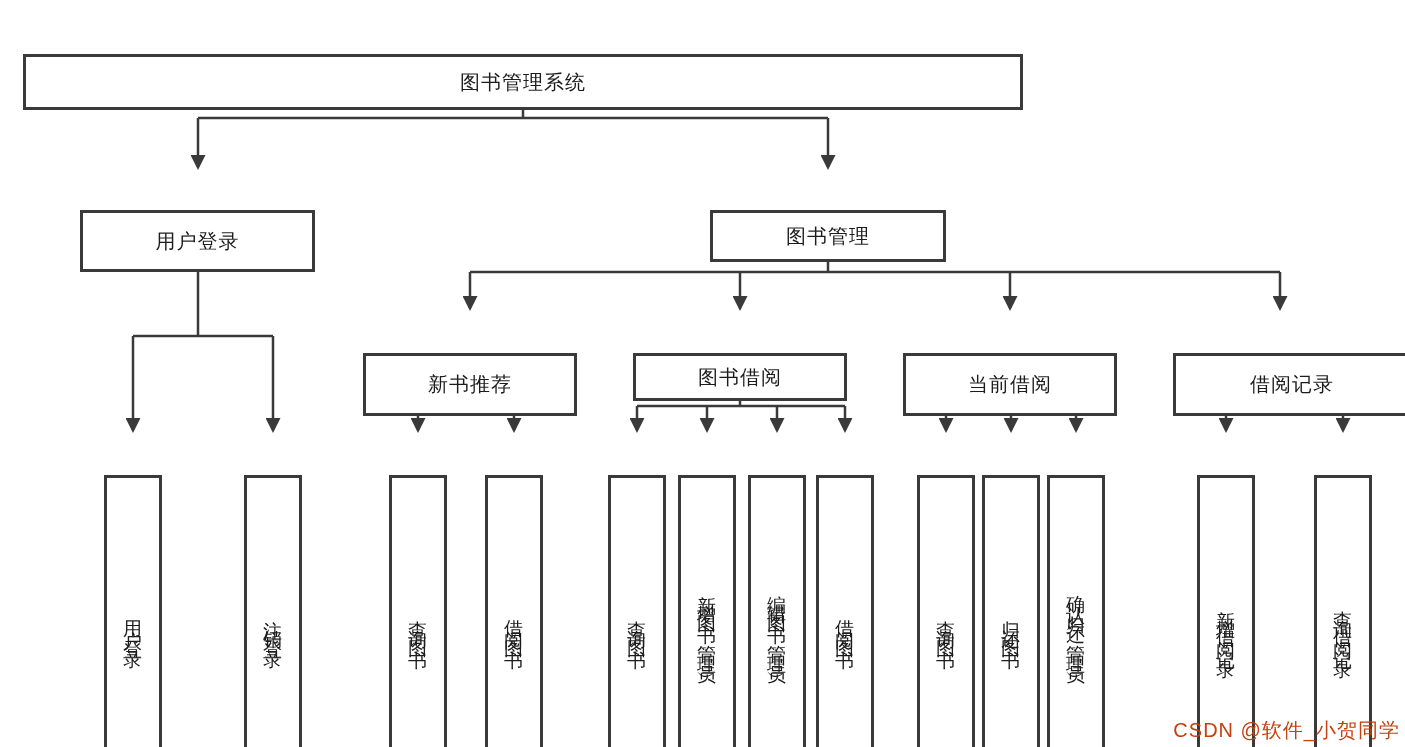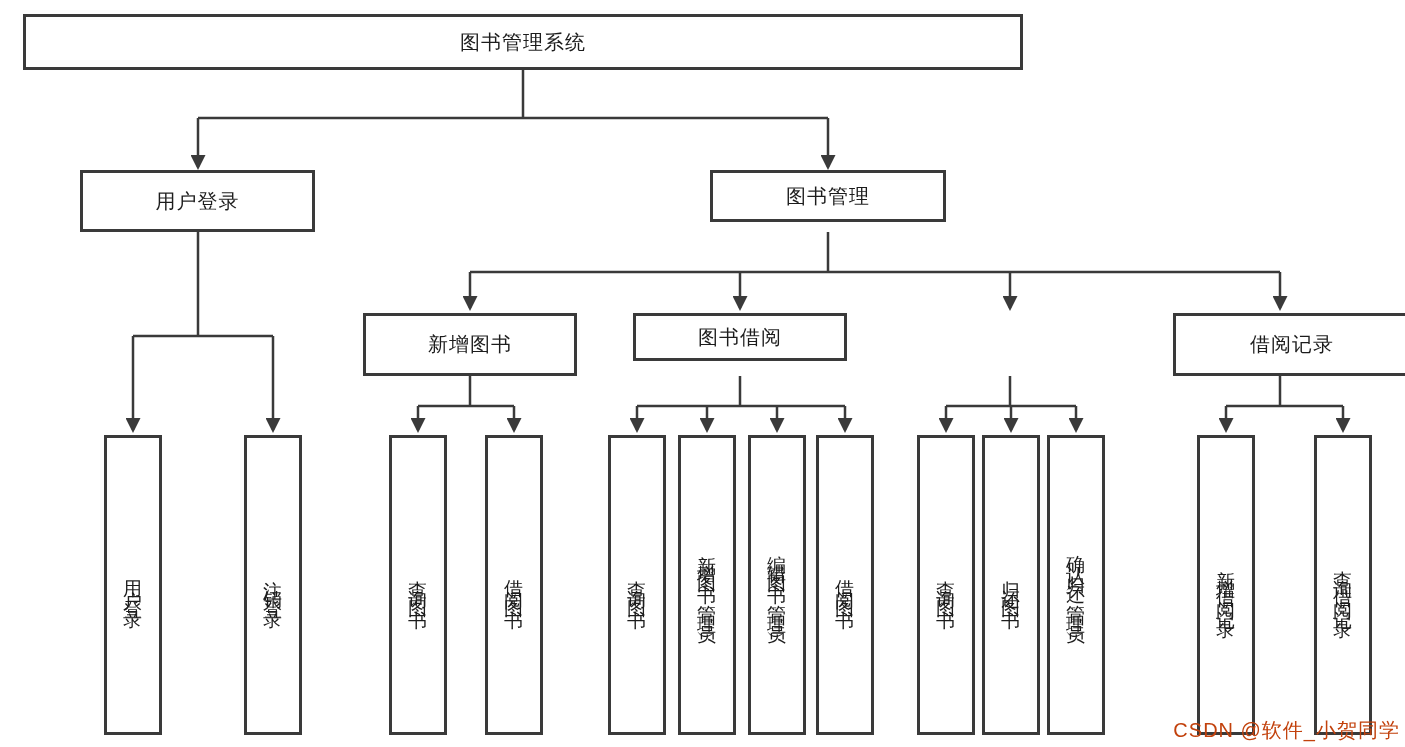--- a/index.html
+++ b/index.html
@@ -14,20 +14,21 @@
     position:absolute;left:0;top:0;width:1405px;height:747px;z-index:1;
   }
   .node{
     position:absolute;
     box-sizing:border-box;
     background:#ffffff;
     border:3px solid #3a3a3a;
     display:flex;align-items:center;justify-content:center;
     color:#1c1c1c;
     z-index:2;
+    margin-top:40px;
   }
   .h-node{font-size:20px;letter-spacing:1px;}
   .v-node{width:58px;top:435px;height:300px;}
   .v-node .vtext{
     writing-mode:vertical-rl;
     text-orientation:mixed;
     font-size:19px;
     letter-spacing:10px;
     line-height:1.0;
     white-space:nowrap;
@@ -94,24 +95,27 @@
   </div>
 
   <div class="node h-node" style="left:80px;top:170px;width:235px;height:62px">
     <span>用户登录</span>
   </div>
   <div class="node h-node" style="left:710px;top:170px;width:236px;height:52px">
     <span>图书管理</span>
   </div>
 
   <div class="node h-node" style="left:363px;top:313px;width:214px;height:63px">
-    <span>新增图书</span>
+    <span>新书推荐</span>
   </div>
   <div class="node h-node" style="left:633px;top:313px;width:214px;height:48px">
     <span>图书借阅</span>
+  </div>
+  <div class="node h-node" style="left:903px;top:313px;width:214px;height:63px">
+    <span>当前借阅</span>
   </div>
   <div class="node h-node" style="left:1173px;top:313px;width:238px;height:63px">
     <span>借阅记录</span>
   </div>
 
   <div class="node v-node" style="left:104px">
     <span class="vtext">用户登录</span>
   </div>
   <div class="node v-node" style="left:244px">
     <span class="vtext">注销登录</span>

